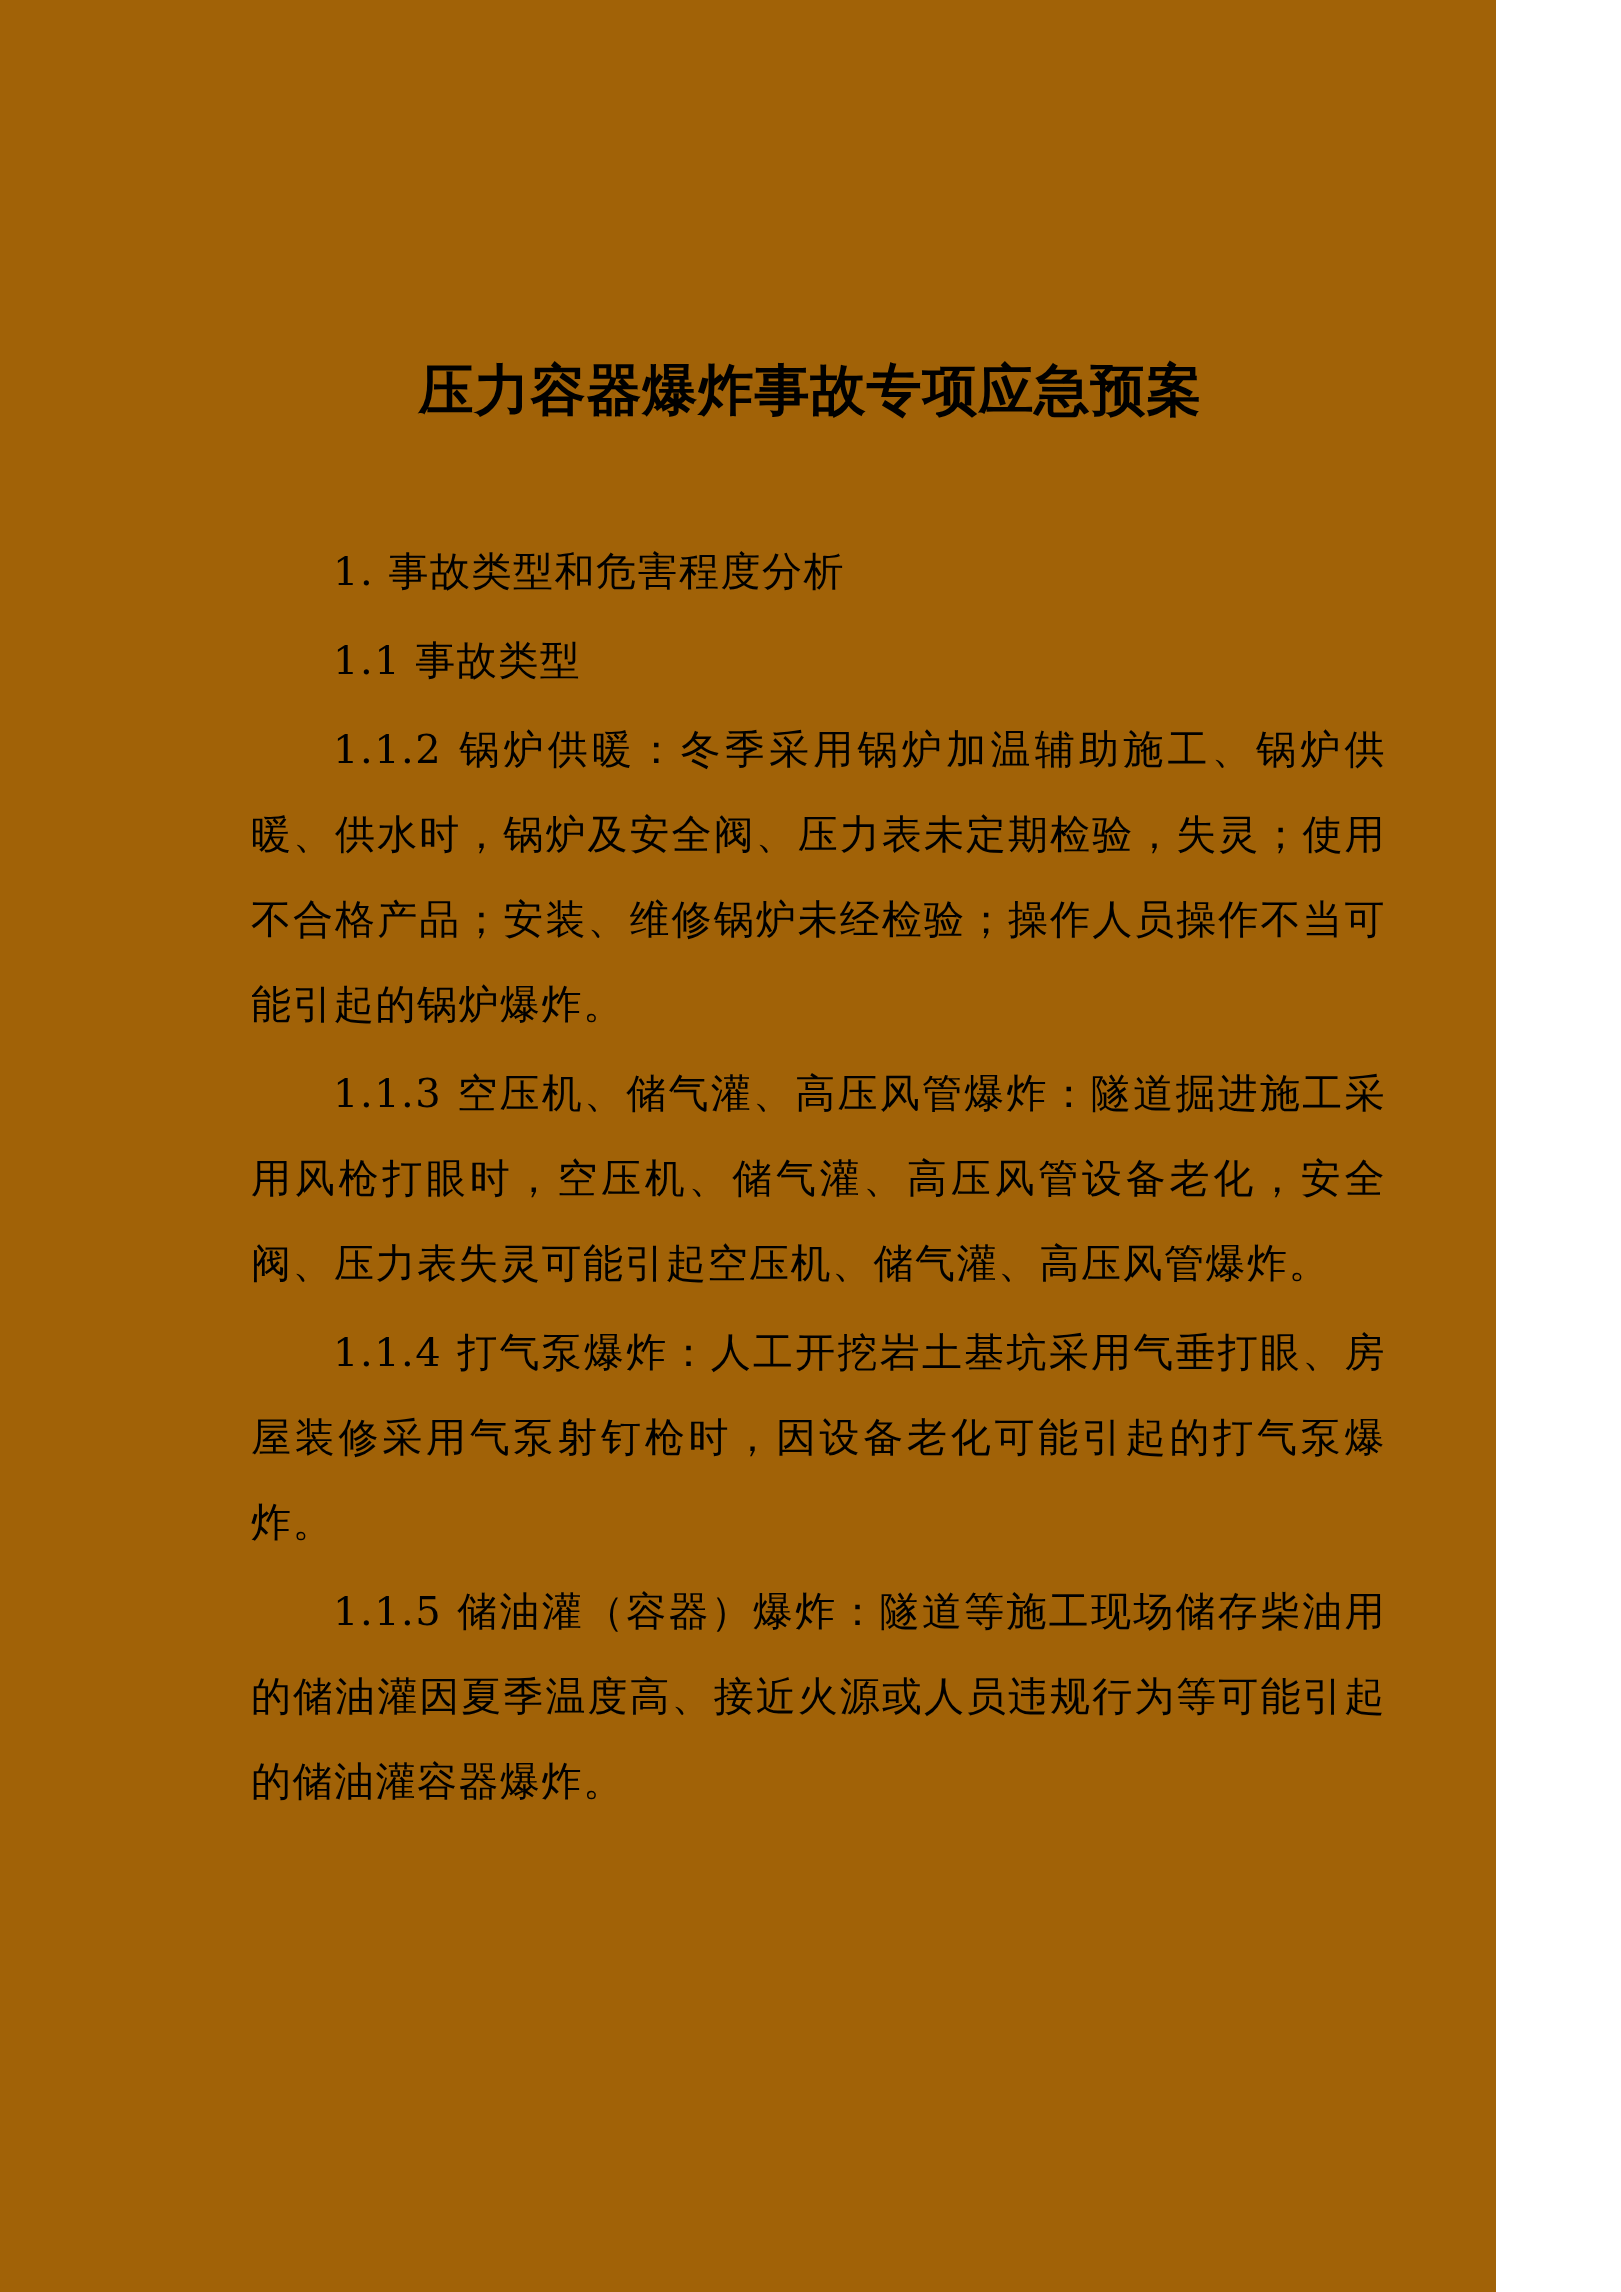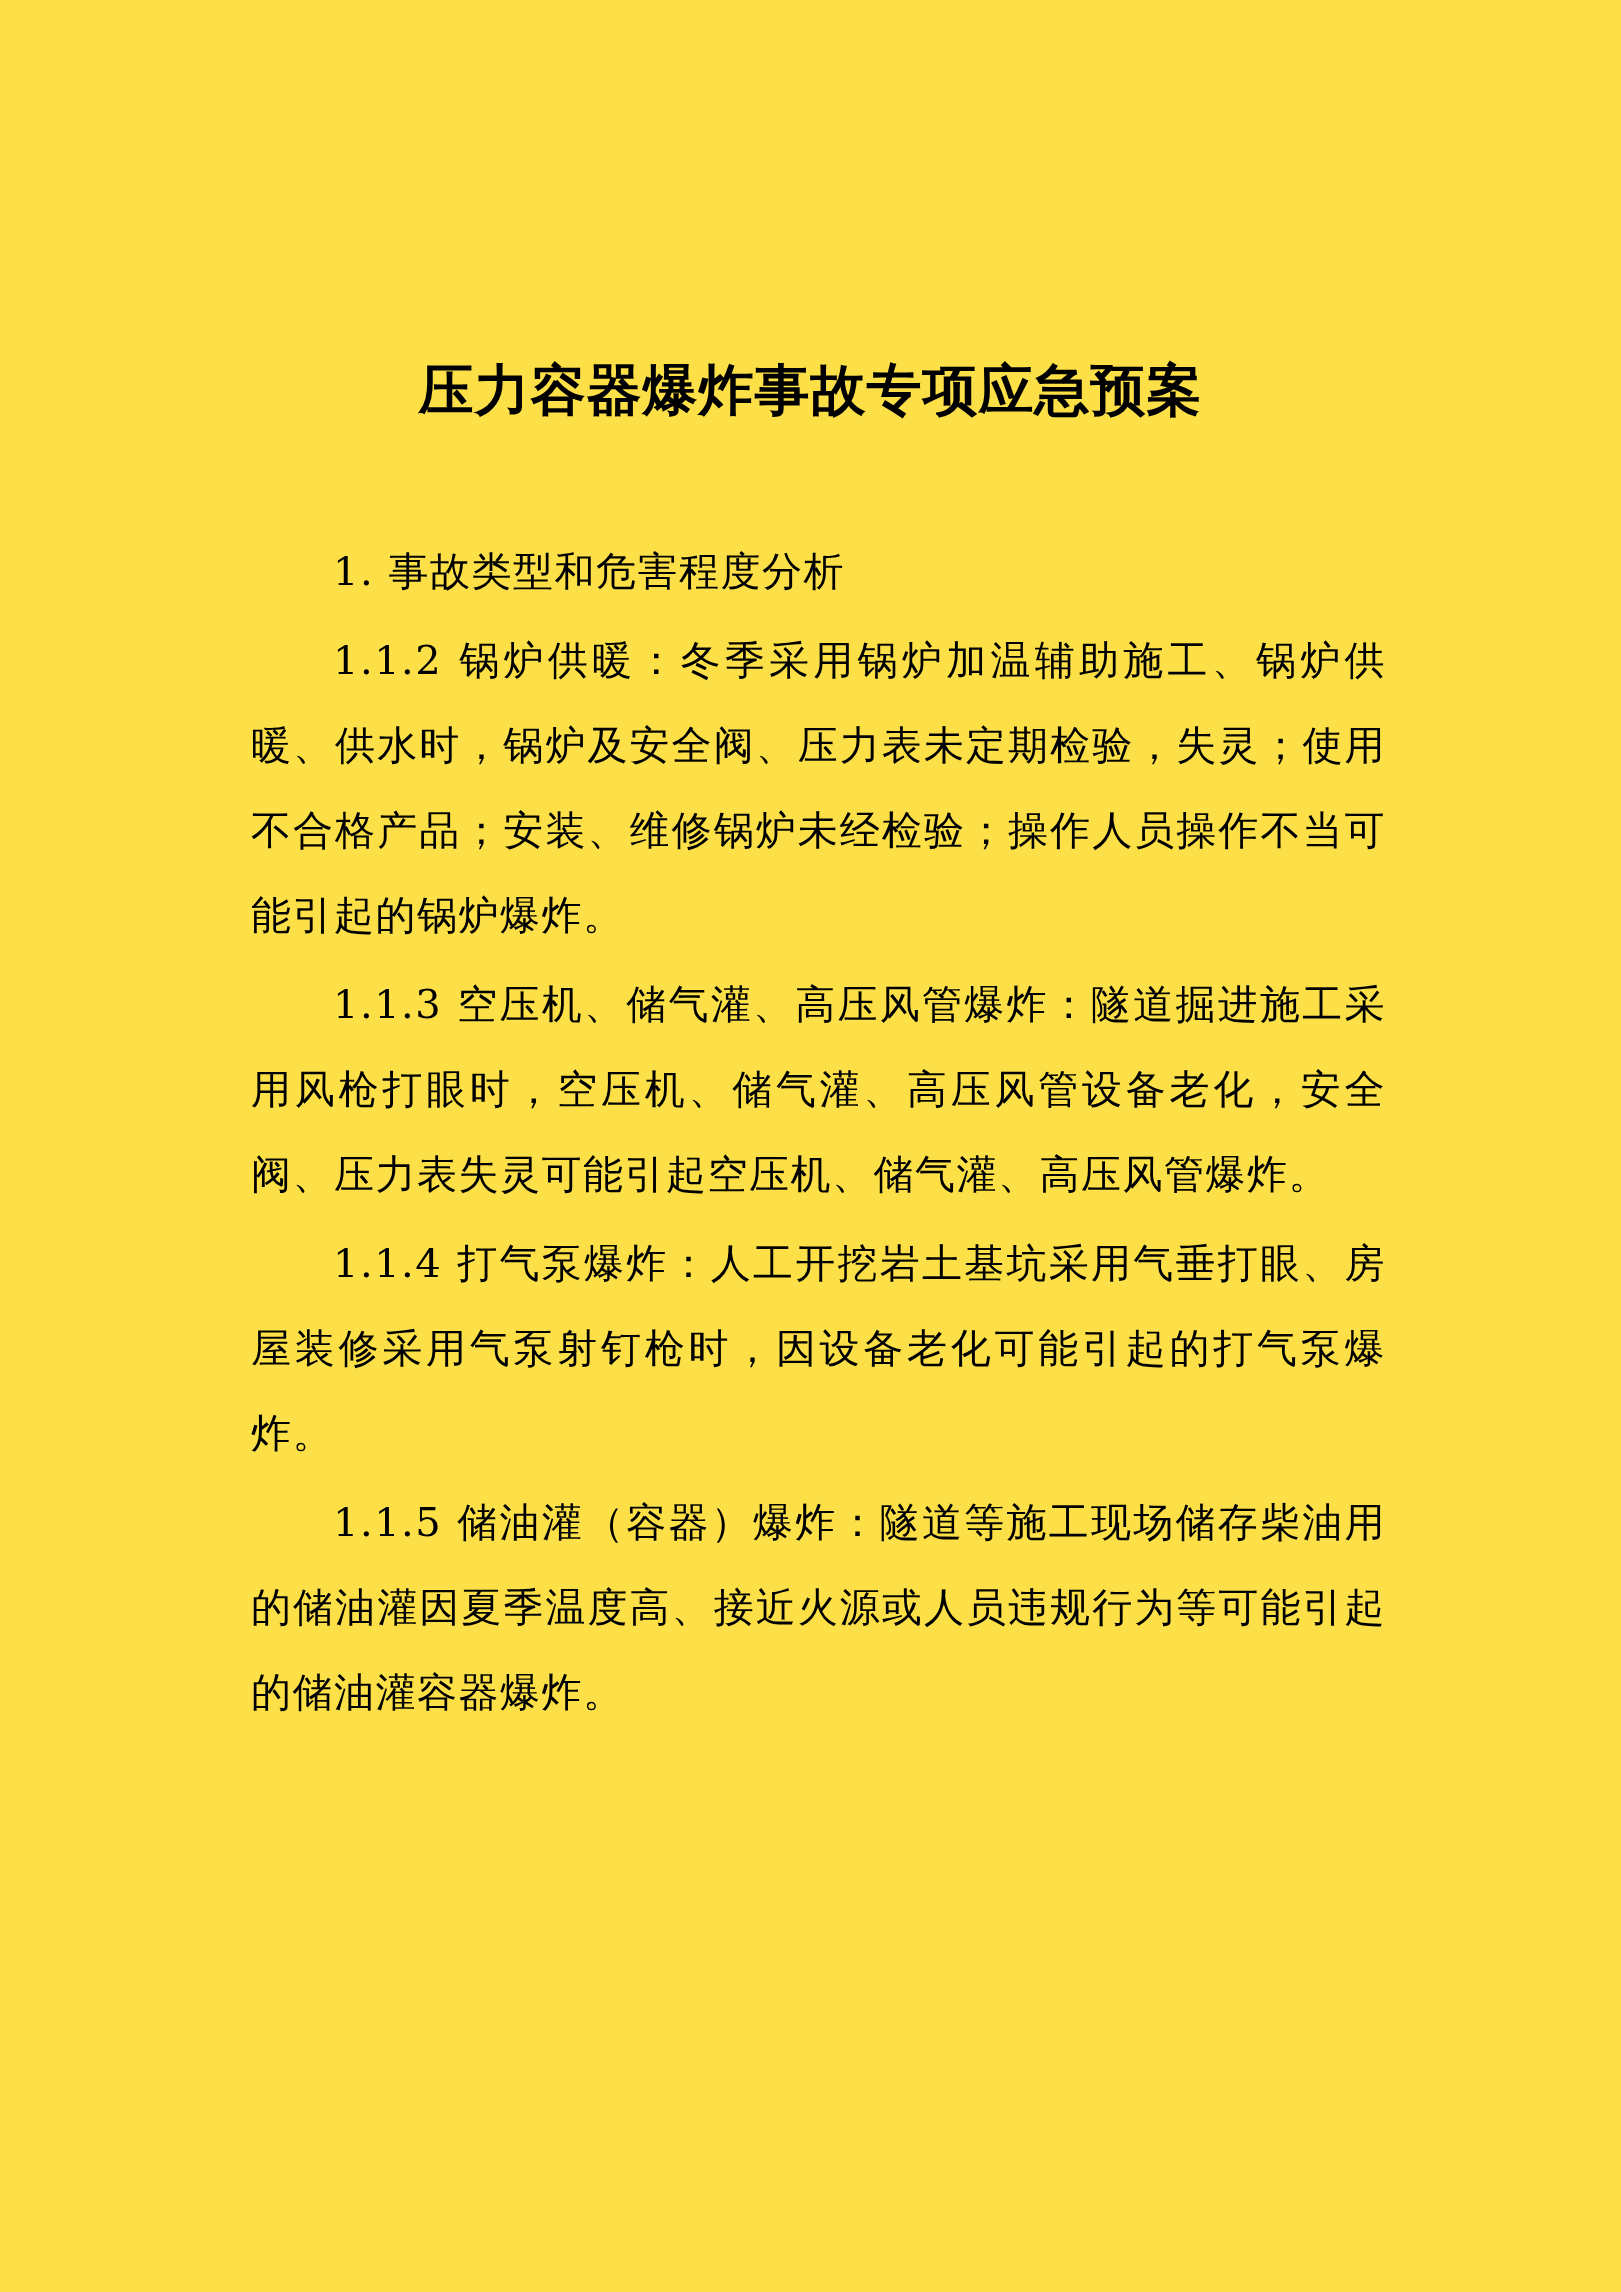--- a/index.html
+++ b/index.html
@@ -12,23 +12,23 @@
       height: 2293px;
       position: relative;
       overflow: hidden;
       color: #000000;
       font-family: "DejaVu Serif", "Liberation Serif", serif;
     }
     .page {
       position: absolute;
       left: 0;
       top: 0;
-      width: 1621px;
+      width: 1496px;
       height: 2293px;
-      background: #fde047;
+      background: #a16207;
     }
     .doc-title {
       position: absolute;
       left: 0;
       top: 353px;
       width: 1621px;
       text-align: center;
       font-family: "DejaVu Sans", "Liberation Sans", sans-serif;
       font-weight: bold;
       font-size: 55px;
@@ -53,19 +53,20 @@
     }
   </style>
 </head>
 <body>
 
 <div class="page">
   <h1 class="doc-title">压力容器爆炸事故专项应急预案</h1>
 
   <div class="body">
     <p class="para">1.  事故类型和危害程度分析</p>
+    <p class="para">1.1 事故类型</p>
     <p class="para">1.1.2 锅炉供暖：冬季采用锅炉加温辅助施工、锅炉供暖、供水时，锅炉及安全阀、压力表未定期检验，失灵；使用不合格产品；安装、维修锅炉未经检验；操作人员操作不当可能引起的锅炉爆炸。</p>
     <p class="para">1.1.3 空压机、储气灌、高压风管爆炸：隧道掘进施工采用风枪打眼时，空压机、储气灌、高压风管设备老化，安全阀、压力表失灵可能引起空压机、储气灌、高压风管爆炸。</p>
     <p class="para">1.1.4 打气泵爆炸：人工开挖岩土基坑采用气垂打眼、房屋装修采用气泵射钉枪时，因设备老化可能引起的打气泵爆炸。</p>
     <p class="para">1.1.5 储油灌（容器）爆炸：隧道等施工现场储存柴油用的储油灌因夏季温度高、接近火源或人员违规行为等可能引起的储油灌容器爆炸。</p>
   </div>
 </div>
 
 
 </body></html>

